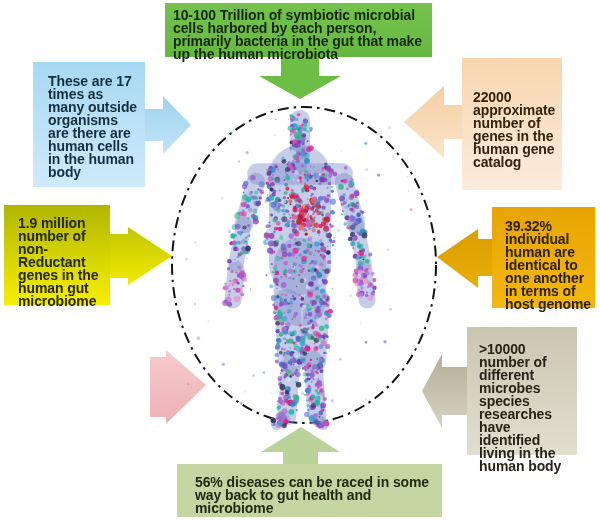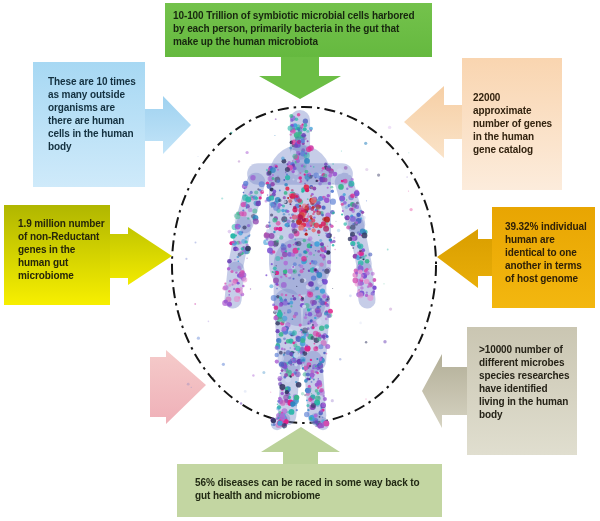--- a/index.html
+++ b/index.html
@@ -3,21 +3,21 @@
 <meta charset="utf-8">
 <style>
   html,body{margin:0;padding:0;background:#fff;}
   .canvas{
     position:relative;width:600px;height:521px;background:#ffffff;overflow:hidden;
     font-family:"Liberation Sans",sans-serif;
   }
   .gfx{position:absolute;left:0;top:0;}
   .box{
     position:absolute;box-sizing:border-box;
-    font-weight:bold;font-size:10px;line-height:13px;color:#1e1e1e;
+    font-weight:bold;font-size:14px;line-height:13px;color:#1e1e1e;
     letter-spacing:-0.1px;
   }
   .b-top{left:165px;top:3px;width:267px;height:54px;padding:6px 8px 4px 8px;
     background:linear-gradient(180deg,#74c24c,#65b93f);color:#17260f;}
   .b-topleft{left:33px;top:62px;width:112px;height:125px;padding:13px 6px 6px 15px;
     background:linear-gradient(180deg,#a7d8f3,#cfeafa);color:#13303f;}
   .b-topright{left:462px;top:58px;width:100px;height:132px;padding:33px 4px 6px 11px;
     background:linear-gradient(180deg,#f9d5b0,#fcecdc);color:#33230f;}
   .b-midleft{left:4px;top:205px;width:106px;height:100px;padding:12px 4px 6px 14px;
     background:linear-gradient(180deg,#b0b600,#f7ef00);color:#26260a;}
@@ -1377,21 +1377,21 @@
         <circle cx="350.4" cy="295.8" r="1.4" fill="#5b7fd4" opacity="0.22"></circle>
         <circle cx="378.6" cy="175.1" r="1.6" fill="#30345e" opacity="0.45"></circle>
         <circle cx="338.6" cy="230.5" r="1.7" fill="#3f9fd8" opacity="0.25"></circle>
       </g>
   </svg>
 
   <div class="box b-top">
     <span>10-100 Trillion of symbiotic microbial cells harbored by each person, primarily bacteria in the gut that make up the human microbiota</span>
   </div>
   <div class="box b-topleft">
-    <span>These are 10 times as many outside organisms are there are human cells in the human body</span>
+    <span>These are 17 times as many outside organisms are there are human cells in the human body</span>
   </div>
   <div class="box b-topright">
     <span>22000 approximate number of genes in the human gene catalog</span>
   </div>
   <div class="box b-midleft">
     <span>1.9 million number of non-Reductant genes in the human gut microbiome</span>
   </div>
   <div class="box b-midright">
     <span>39.32% individual human are identical to one another in terms of host genome</span>
   </div>

